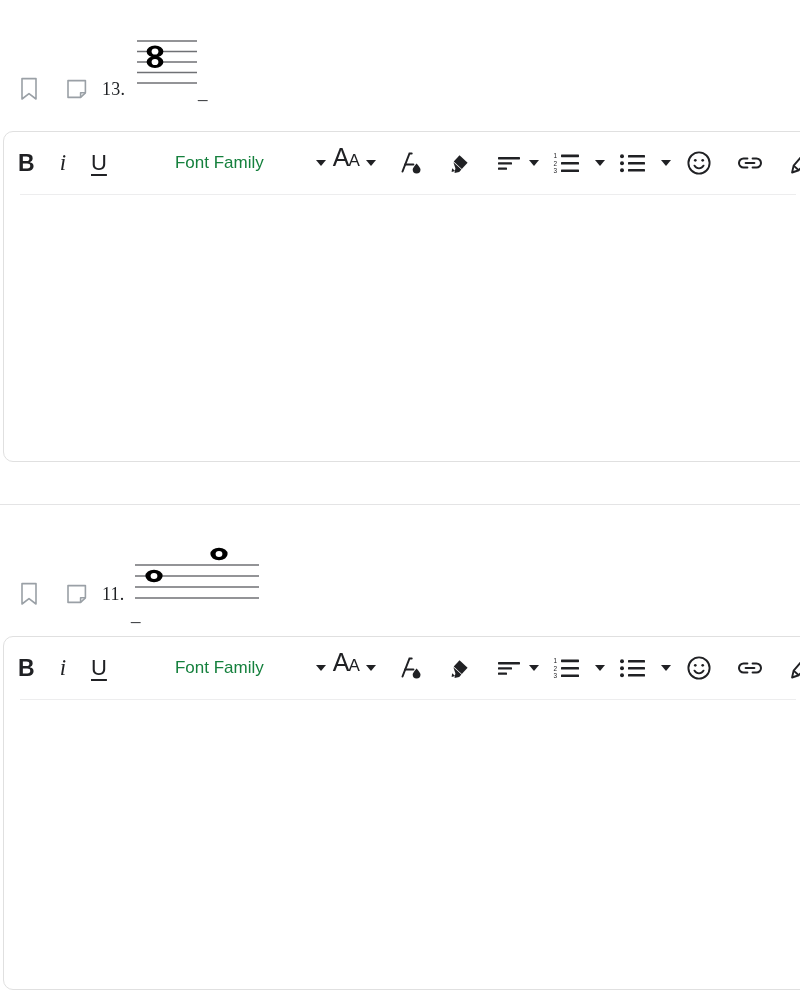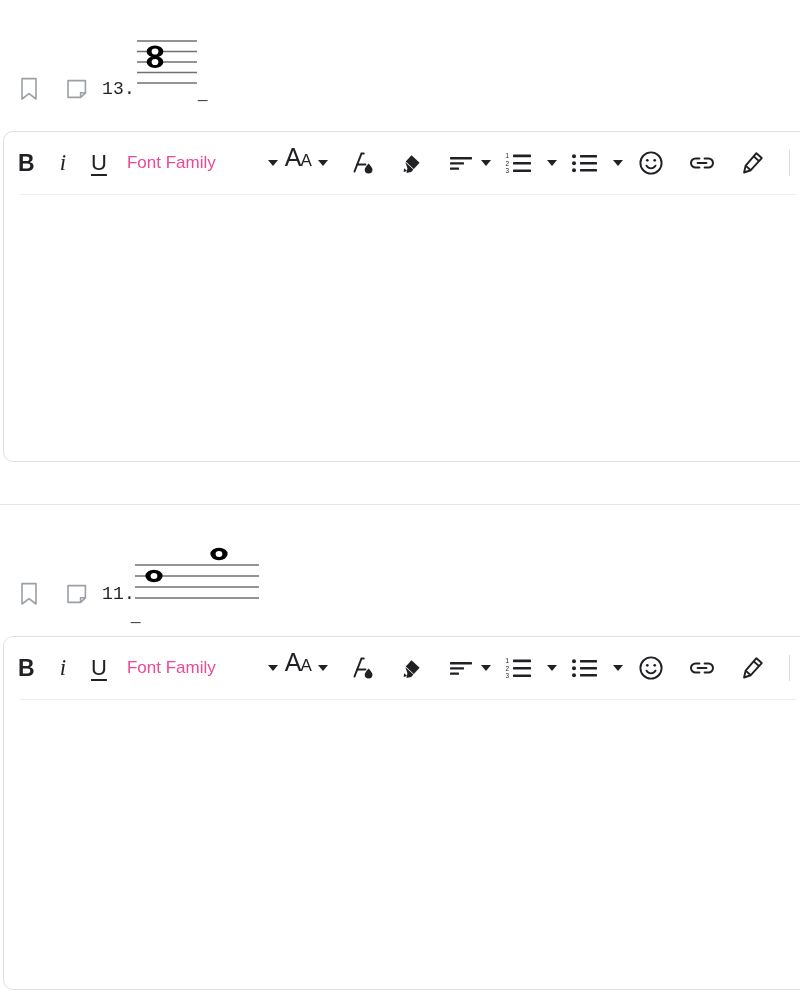--- a/index.html
+++ b/index.html
@@ -41,21 +41,21 @@
   .bookmark-btn { left: 16px; top: 74px; }
   .note-btn     { left: 64px; top: 74px; }
 
   .q-number {
     position: absolute;
     left: 102px;
     top: 76px;
     font-size: 18px;
     line-height: 26px;
     color: #1f2124;
-    font-family: Liberation Mono, monospace;
+    font-family: Liberation Serif, serif;
     letter-spacing: 0.2px;
   }
 
   .staff-wrap {
     position: absolute;
     top: 30px;
   }
   .q1 .staff-wrap { left: 133px; }
   .q2 .staff-wrap { left: 131px; }
 
@@ -124,23 +124,24 @@
     padding: 0 3px;
   }
   .tb-underline {
     font-size: 22px;
     font-family: "Liberation Sans", sans-serif;
     text-decoration: underline;
     text-underline-offset: 4px;
   }
   .tb-fontfamily {
     font-size: 17px;
-    color: #ec4899;
+    color: #15803d;
     white-space: nowrap;
     padding-left: 6px;
+    margin-left: 48px;
   }
   .caret {
     width: 0; height: 0;
     border-left: 5px solid transparent;
     border-right: 5px solid transparent;
     border-top: 6px solid #202124;
   }
   .tb-aa {
     font-size: 24px;
     font-family: "Liberation Sans", sans-serif;

